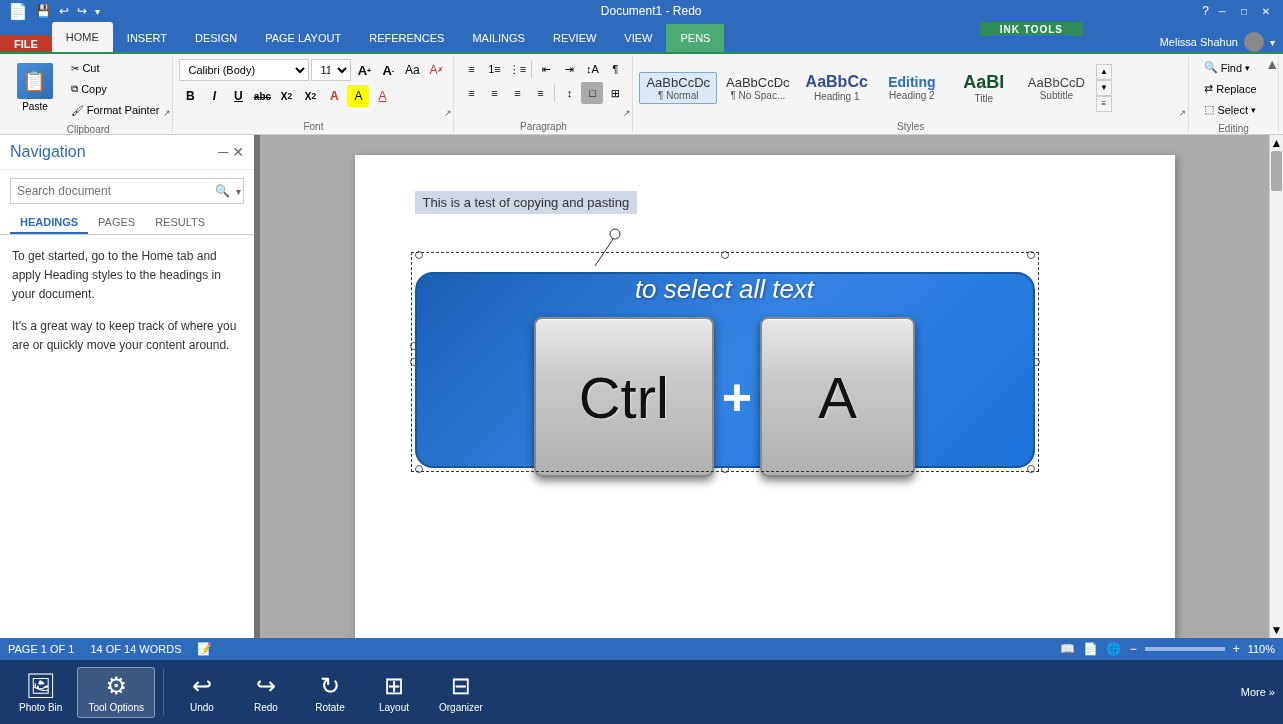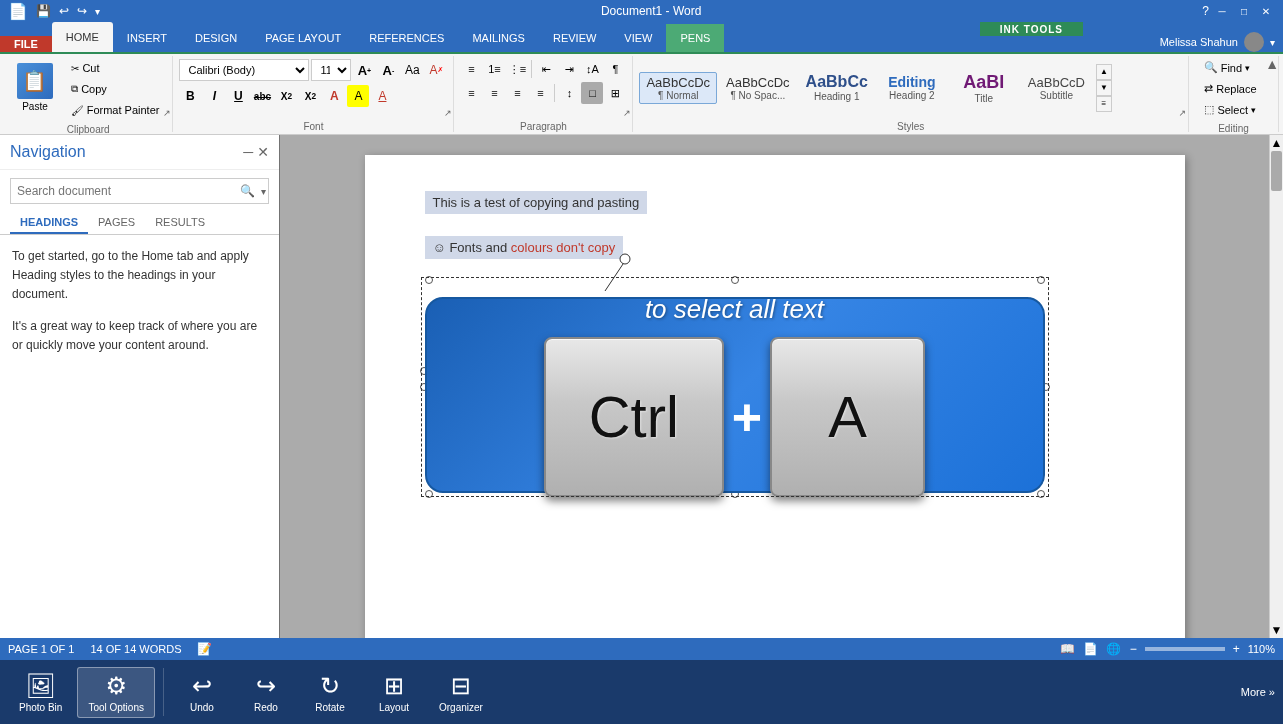--- a/index.html
+++ b/index.html
@@ -158,23 +158,23 @@
 
     
     #main-area {
       display: flex;
       flex: 1;
       overflow: hidden;
     }
 
     
     #nav-panel {
-      width: 280px;
+      width: 260px;
       background: white;
-      border-right: 1px solid #737373;
+      border-right: 6px solid #737373;
       display: flex;
       flex-direction: column;
       flex-shrink: 0;
     }
     #nav-header {
       display: flex;
       align-items: center;
       justify-content: space-between;
       padding: 8px 10px;
       border-bottom: 1px solid #eee;
@@ -257,21 +257,20 @@
 
     
     #ctrl-a-graphic {
       width: 620px;
       height: 196px;
       background: linear-gradient(135deg, #1a5fb4, #3584e4, #1c71d8);
       border-radius: 18px;
       display: flex;
       flex-direction: column;
       align-items: center;
-      justify-content: center;
       margin-top: 16px;
       position: relative;
       border: 2px solid #1658a0;
     }
     #ctrl-a-graphic .instruction-text {
       color: white;
       font-size: 26px;
       font-style: italic;
       font-weight: 300;
       margin-bottom: 12px;
@@ -404,21 +403,21 @@
 <body>
 
 <div id="title-bar">
   <div style="display:flex;align-items:center;gap:8px;">
     <span style="font-size:16px;">📄</span>
     <span style="font-size:12px;">💾</span>
     <span style="font-size:12px;">↩</span>
     <span style="font-size:12px;">↪</span>
     <span style="font-size:10px;">▾</span>
   </div>
-  <div class="title">Document1 - Word</div>
+  <div class="title">Document1 - Redo</div>
   <div class="win-controls">
     <span style="font-size:12px;">?</span>
     <span class="win-btn">─</span>
     <span class="win-btn">□</span>
     <span class="win-btn">✕</span>
   </div>
 </div>
 
 <div id="ribbon">
 
@@ -544,21 +543,21 @@
         </div>
         <div class="style-item">
           <div style="font-size:16px;color:#2e4f8a;font-weight:bold;">AaBbCc</div>
           <div style="font-size:10px;color:#555;">Heading 1</div>
         </div>
         <div class="style-item">
           <div style="font-size:14px;color:#2e6bbd;font-weight:bold;">Editing</div>
           <div style="font-size:10px;color:#555;">Heading 2</div>
         </div>
         <div class="style-item">
-          <div style="font-size:18px;font-weight:bold;color:#701a75;">AaBI</div>
+          <div style="font-size:18px;font-weight:bold;color:#14532d;">AaBI</div>
           <div style="font-size:10px;color:#555;">Title</div>
         </div>
         <div class="style-item">
           <div style="font-size:13px;color:#444;">AaBbCcD</div>
           <div style="font-size:10px;color:#555;">Subtitle</div>
         </div>
         <div class="styles-scroll">
           <button class="styles-scroll-btn">▲</button>
           <button class="styles-scroll-btn">▼</button>
           <button class="styles-scroll-btn">≡</button>
@@ -622,27 +621,20 @@
     <div id="doc-page">
       
       <div style="margin-bottom:10px;">
         <span style="background:#d0d8e8;padding:4px 8px;font-size:13px;color:#333;">This is a test of copying and pasting</span>
       </div>
 
       
       <div style="height:20px;"></div>
 
       
-      <div style="margin-bottom:10px;">
-        <span style="background:#d0d8e8;padding:4px 8px;font-size:13px;color:#333;">
-          <span>☺</span>
-          <span>Fonts and </span>
-          <span style="color:#c0392b;">colours don't copy</span>
-        </span>
-      </div>
 
       
       <div id="graphic-selection" style="position:relative;display:inline-block;">
         
         <div style="position:absolute;top:-5px;left:0;right:0;display:flex;justify-content:space-between;pointer-events:none;">
           <div style="width:8px;height:8px;border:1px solid #555;background:white;border-radius:50%;margin-left:0;"></div>
           <div style="width:8px;height:8px;border:1px solid #555;background:white;border-radius:50%;"></div>
           <div style="width:8px;height:8px;border:1px solid #555;background:white;border-radius:50%;margin-right:0;"></div>
         </div>
         

